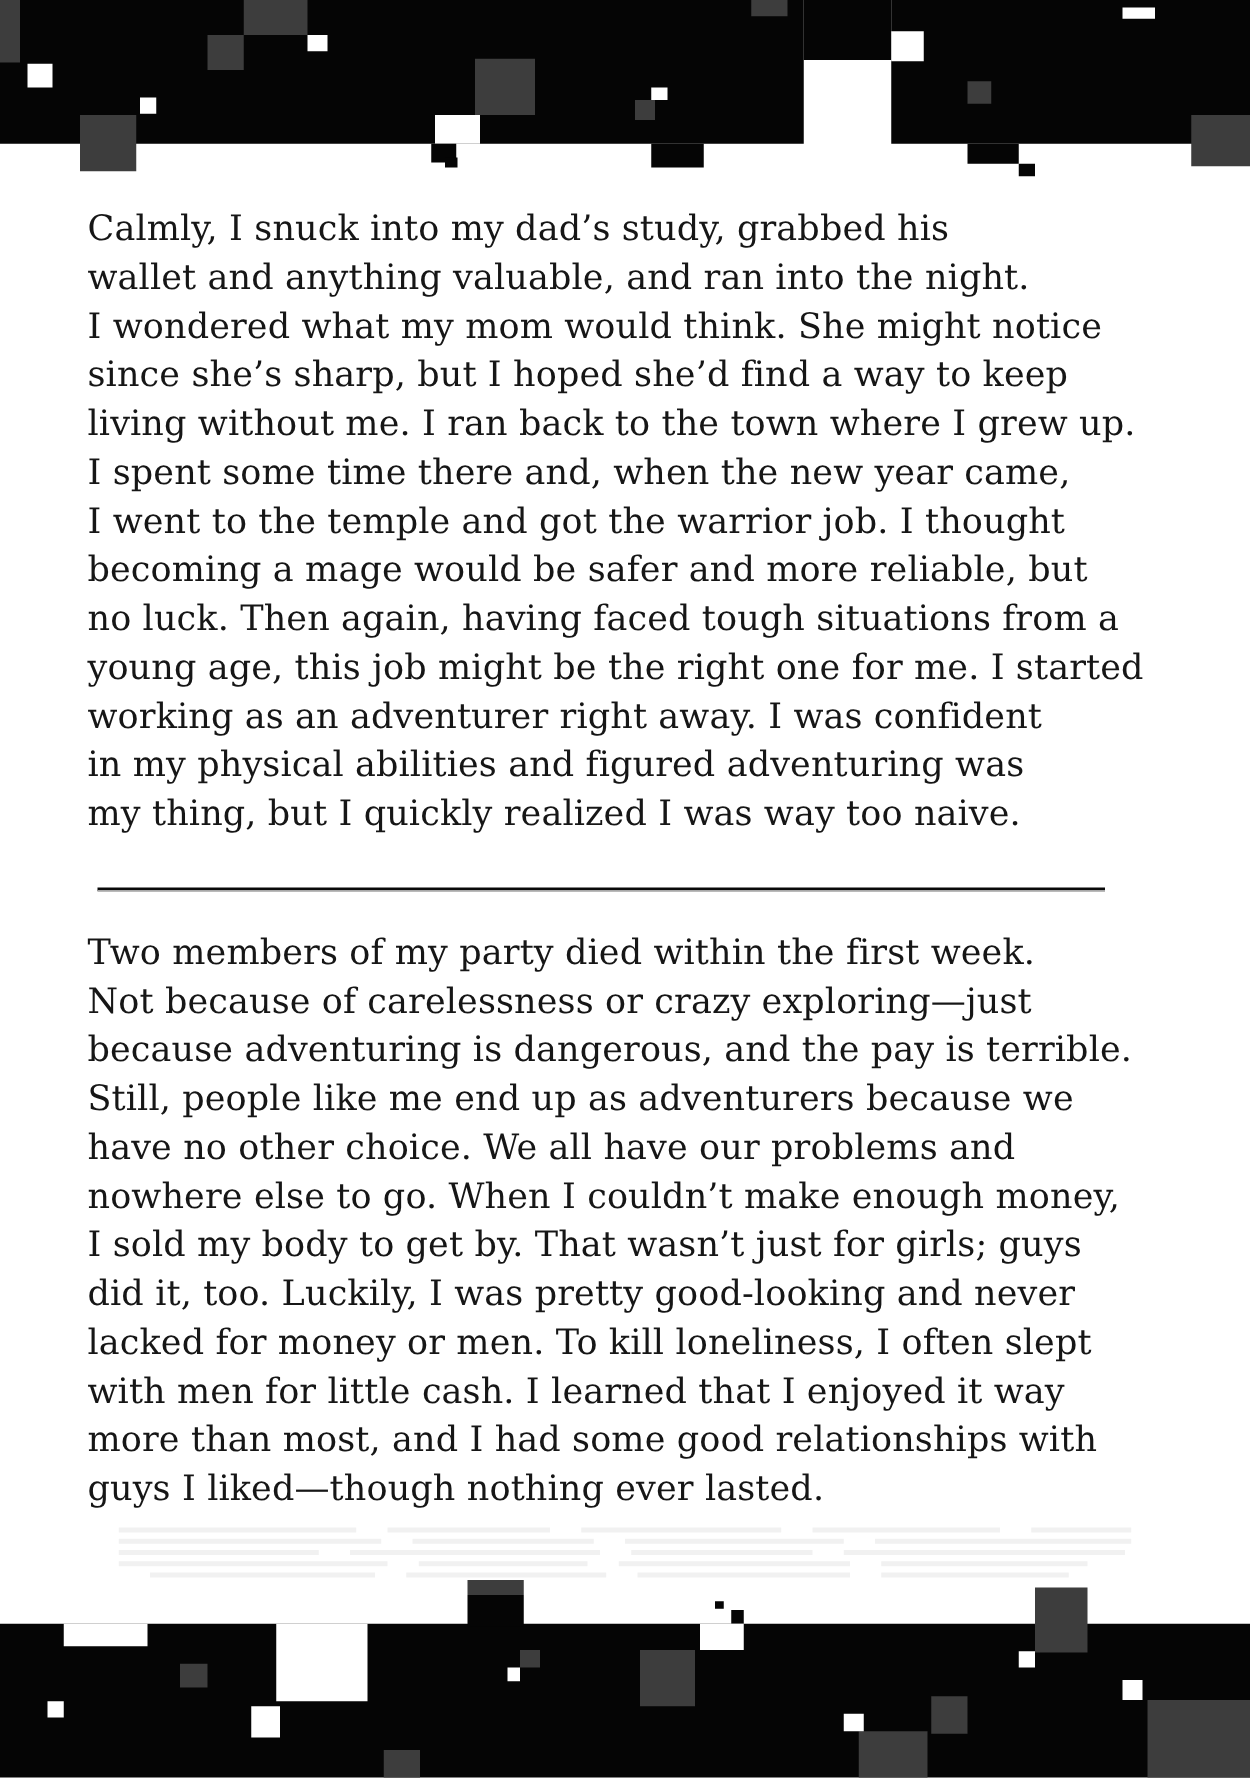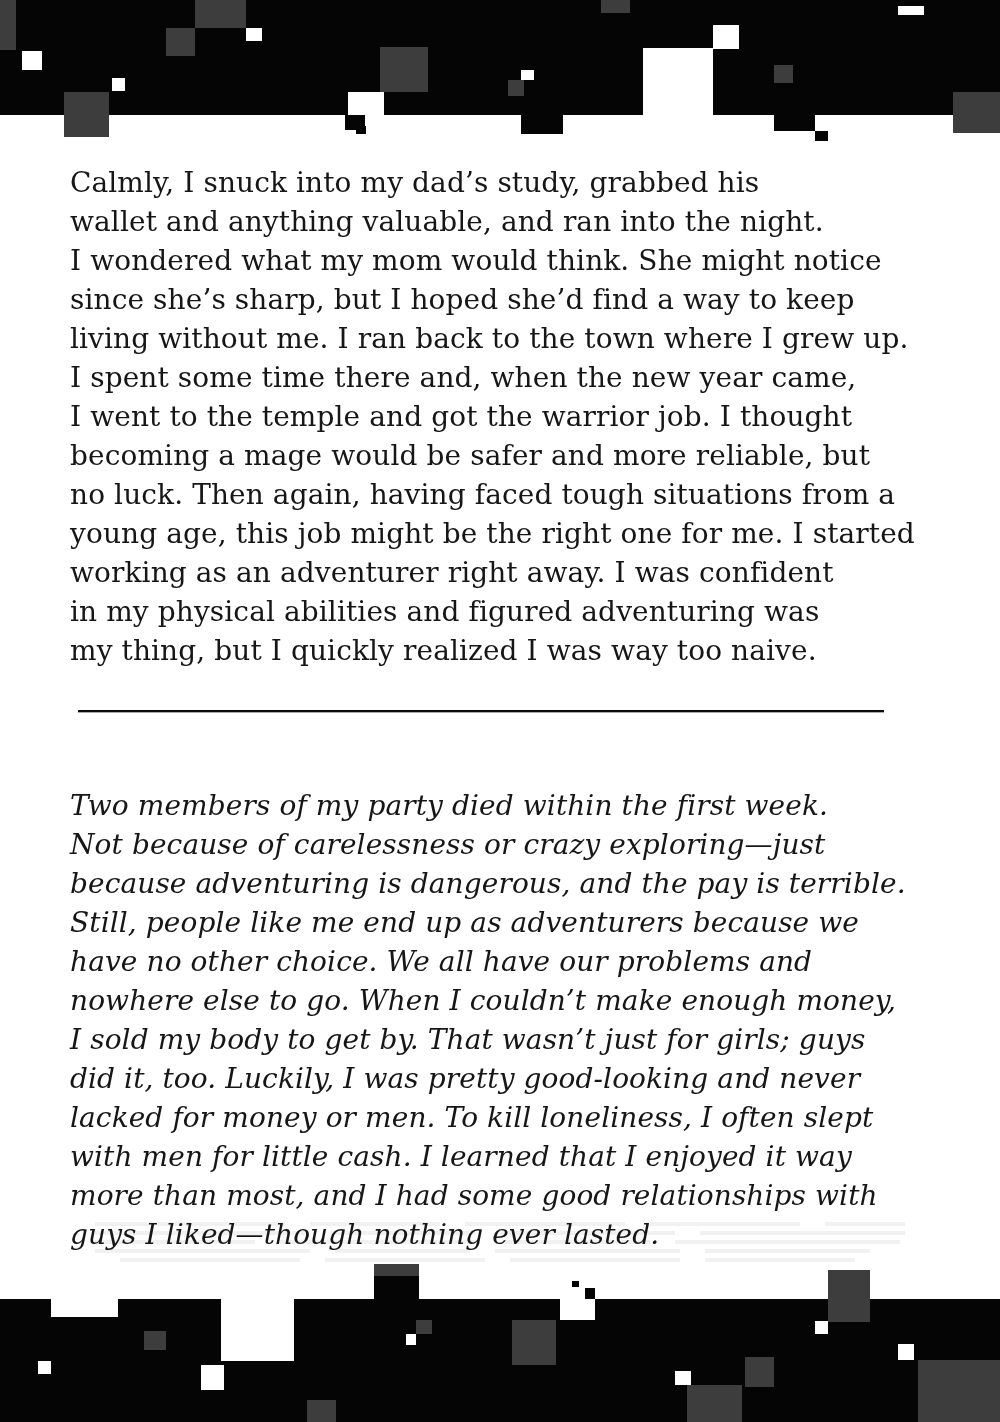--- a/index.html
+++ b/index.html
@@ -21,21 +21,21 @@
     left: 70px;
     width: 870px;
     margin: 0;
     font-size: 28px;
     line-height: 39px;
     color: #161616;
     white-space: pre-line;
     letter-spacing: 0.1px;
   }
   .para-1 { top: 163px; }
-  .para-2 { top: 786px; font-style: italic; }
+  .para-2 { top: 742px; }
   .section-divider {
     position: absolute;
     left: 78px; top: 710px;
     width: 806px; height: 2px;
     background: #0a0a0a;
     border-bottom: 1px solid #a8a8a8;
   }
 </style>
 </head>
 <body>

